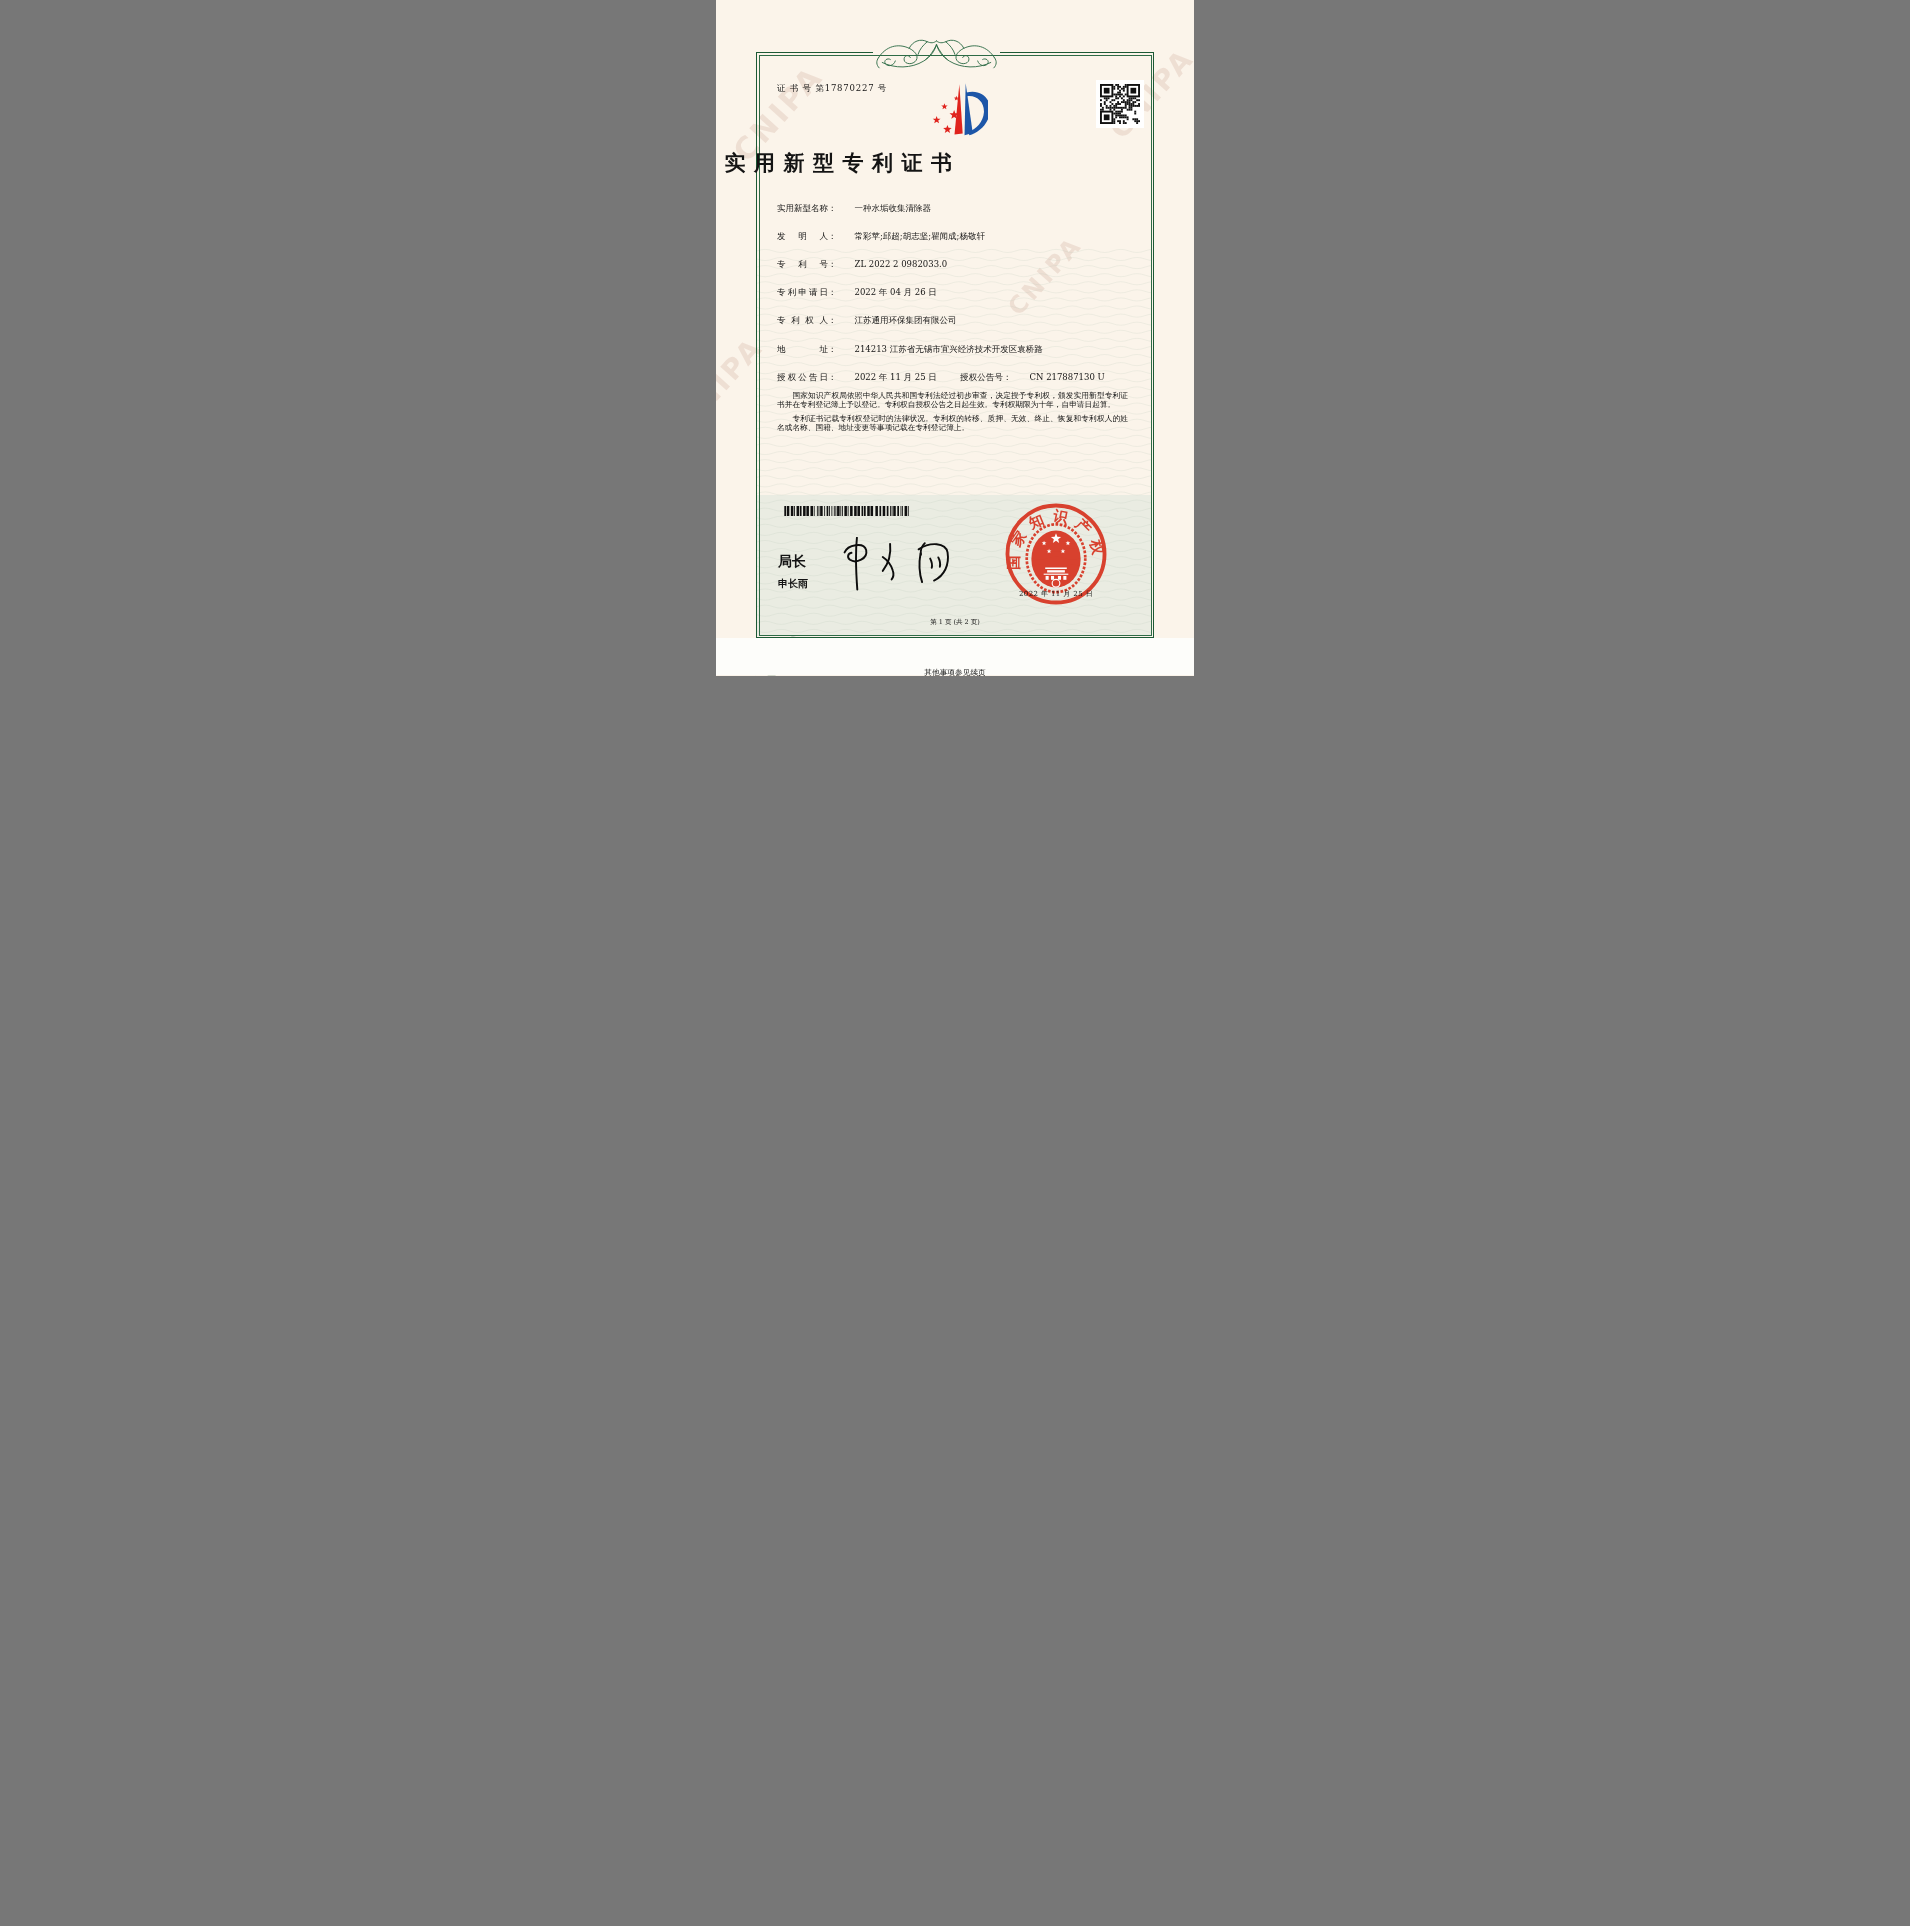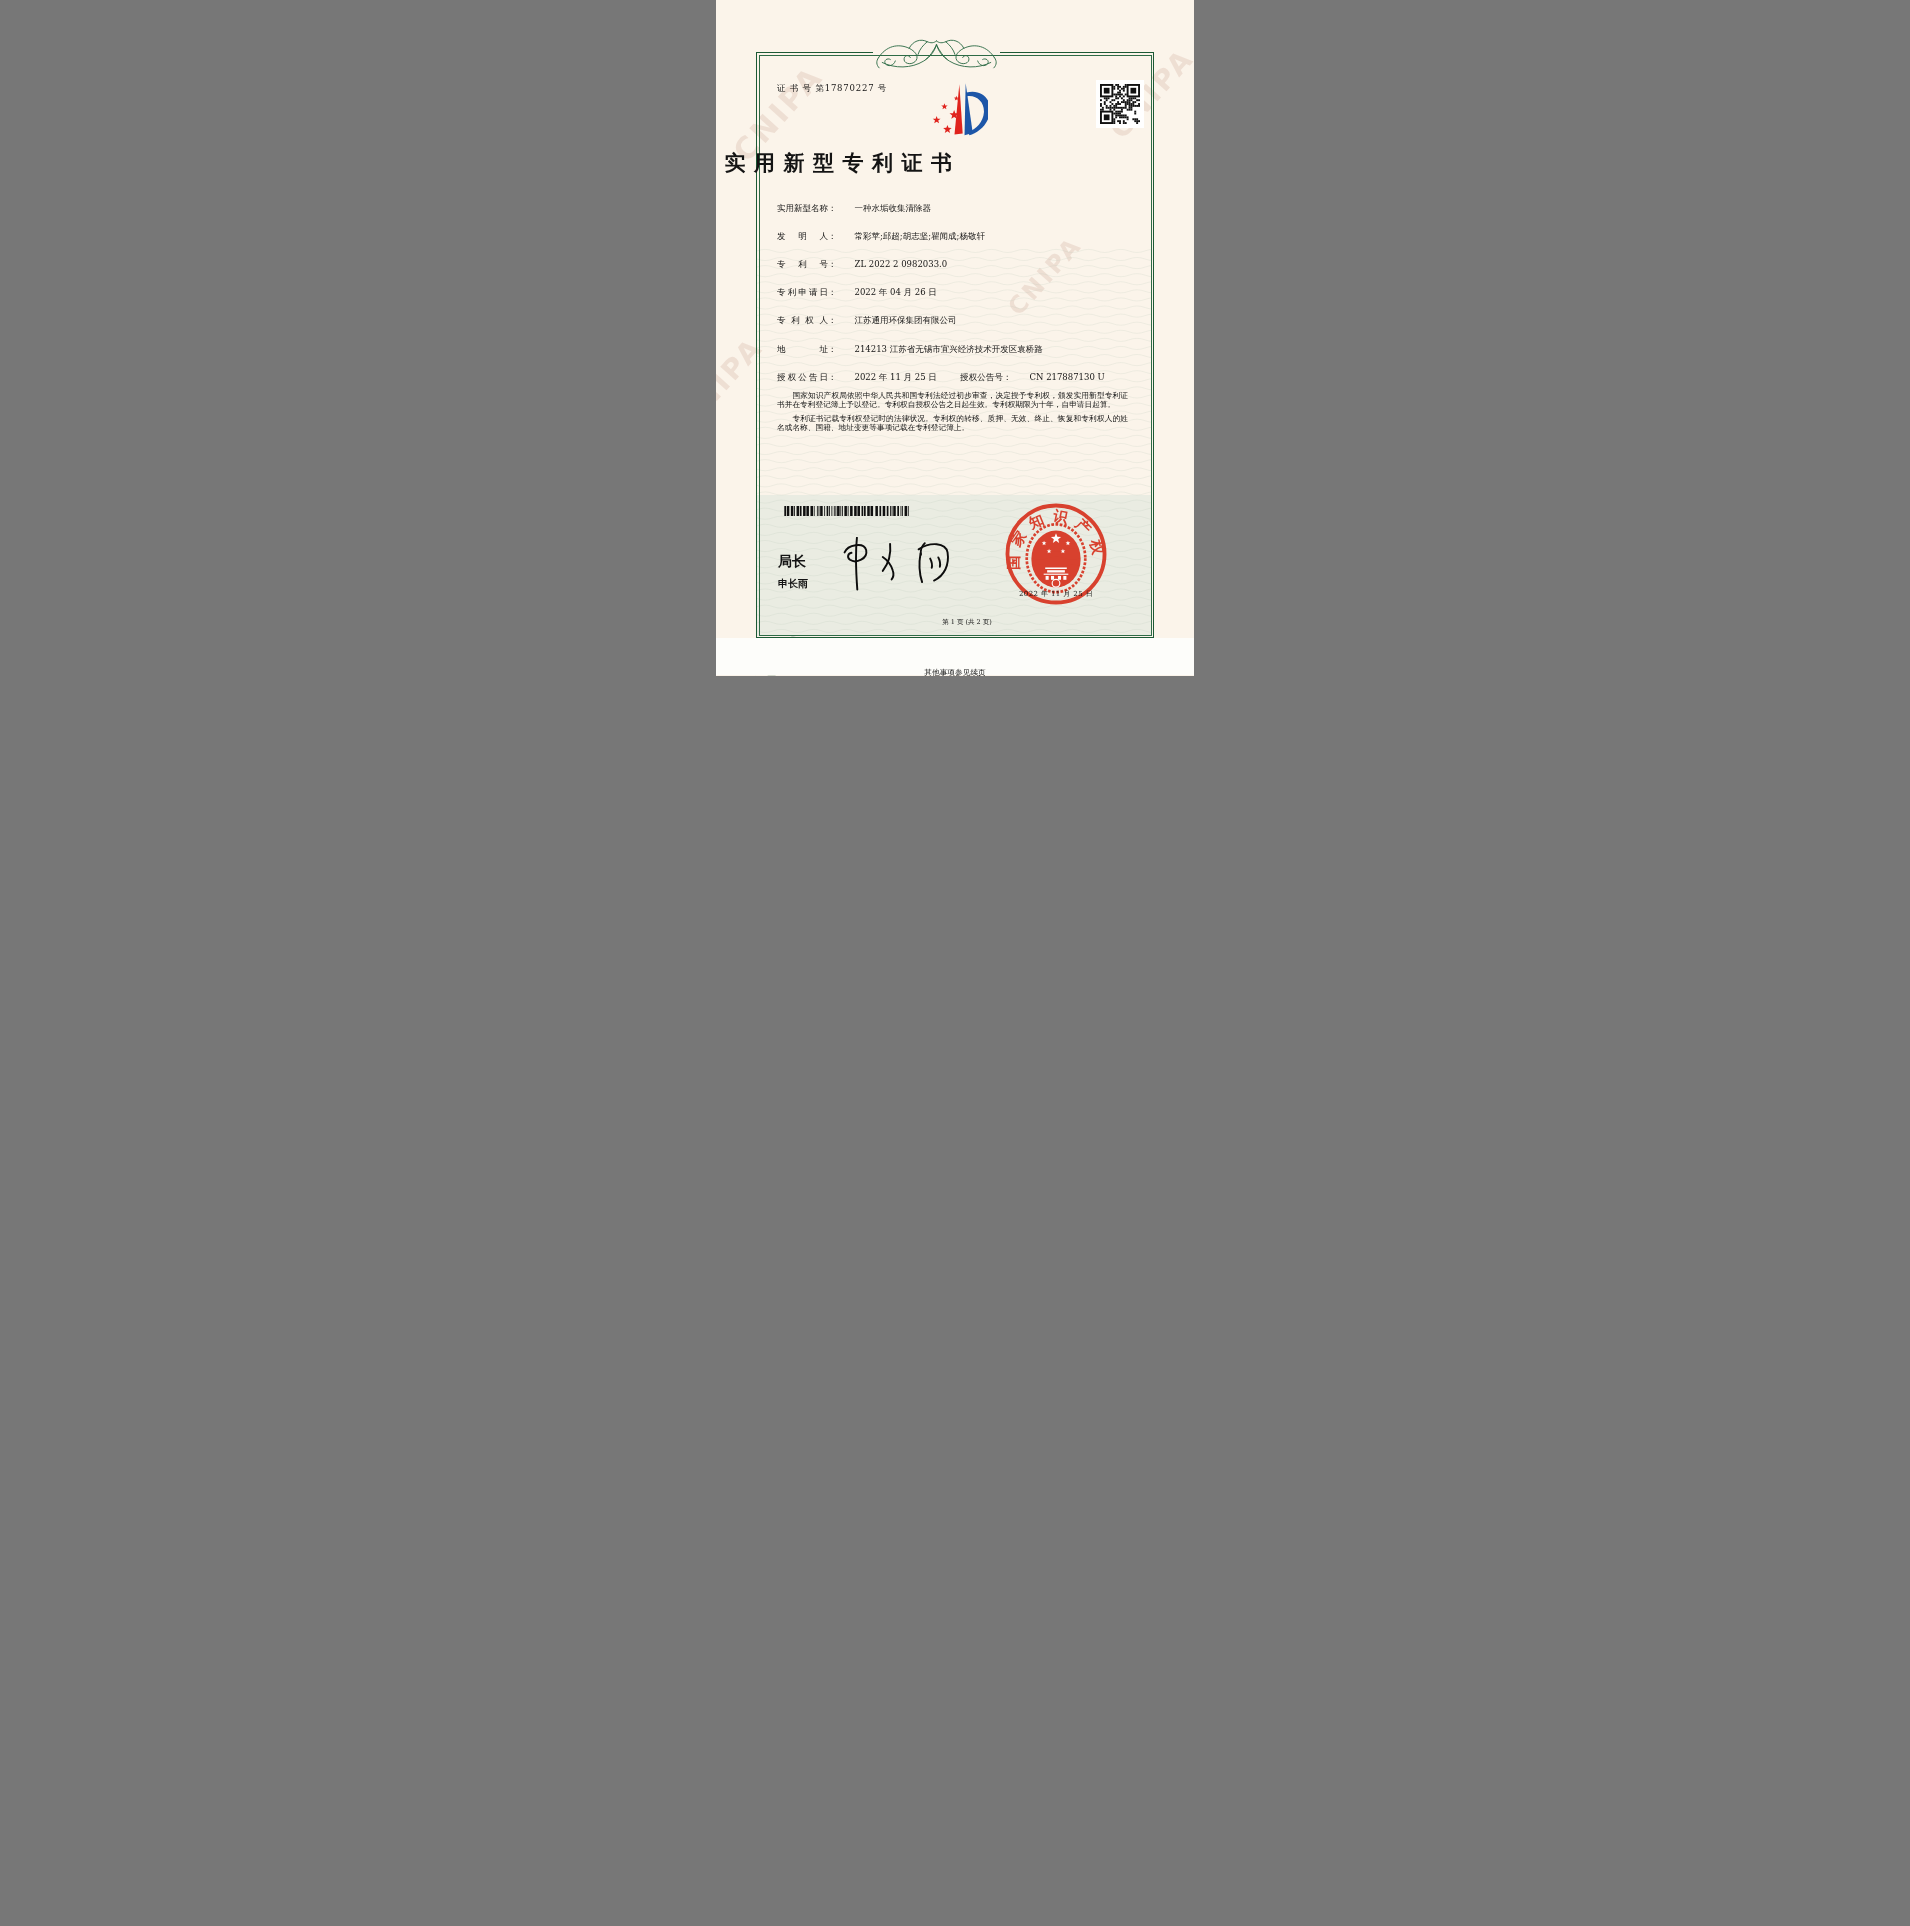--- a/index.html
+++ b/index.html
@@ -29,21 +29,21 @@
   .body-text p{margin:0 0 4.6px 0;text-indent:2em;}
   #barcode-svg{position:absolute;left:68px;top:506px;}
   .director-label{position:absolute;left:62px;top:553px;font-size:14px;font-weight:700;
                   font-family:"DejaVu Sans","Liberation Sans",sans-serif;}
   .director-name{position:absolute;left:62px;top:577px;font-size:10px;font-weight:700;
                  font-family:"DejaVu Sans","Liberation Sans",sans-serif;}
   #sig-svg{position:absolute;left:117px;top:537px;}
   #seal-svg{position:absolute;left:288px;top:502px;}
   .seal-date{position:absolute;left:284px;top:589px;width:112px;text-align:center;font-size:7px;
              letter-spacing:0.4px;color:#151515;}
-  .page-num{position:absolute;left:12px;top:618px;width:100%;text-align:center;font-size:6.5px;}
+  .page-num{position:absolute;left:0;top:618px;width:100%;text-align:center;font-size:6.5px;}
   .continuation{position:absolute;left:0;top:649px;width:100%;text-align:center;font-size:7.7px;margin-top:19px;}
 </style>
 </head>
 <body>
 
 <div class="page">
 
   <span class="wm" style="left:3.9px;top:96px;font-size:30px;">CNIPA</span>
   <span class="wm" style="left:381px;top:77px;font-size:28px;">CNIPA</span>
   <span class="wm" style="left:281px;top:262px;font-size:24px;">CNIPA</span>

